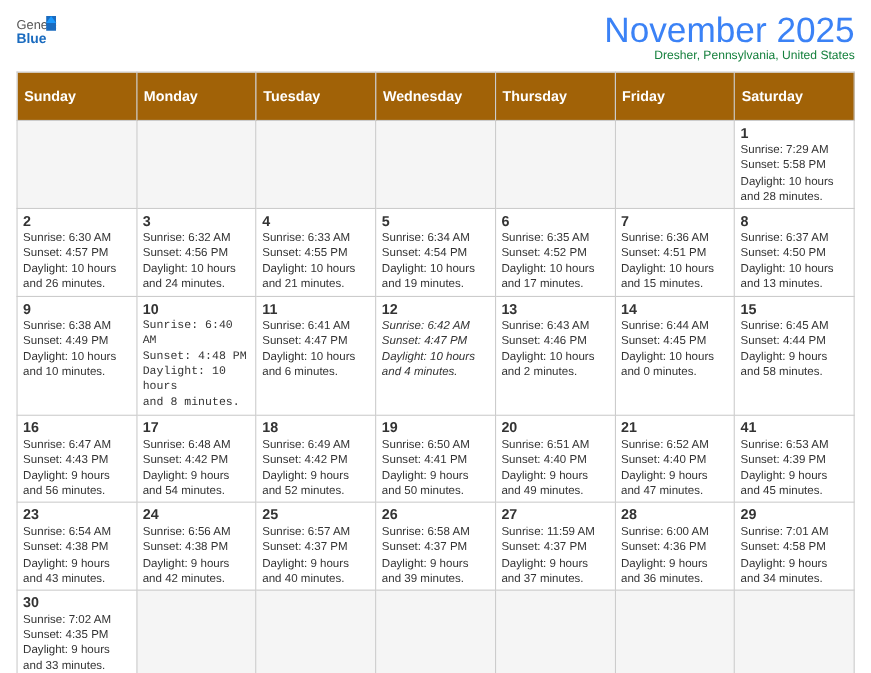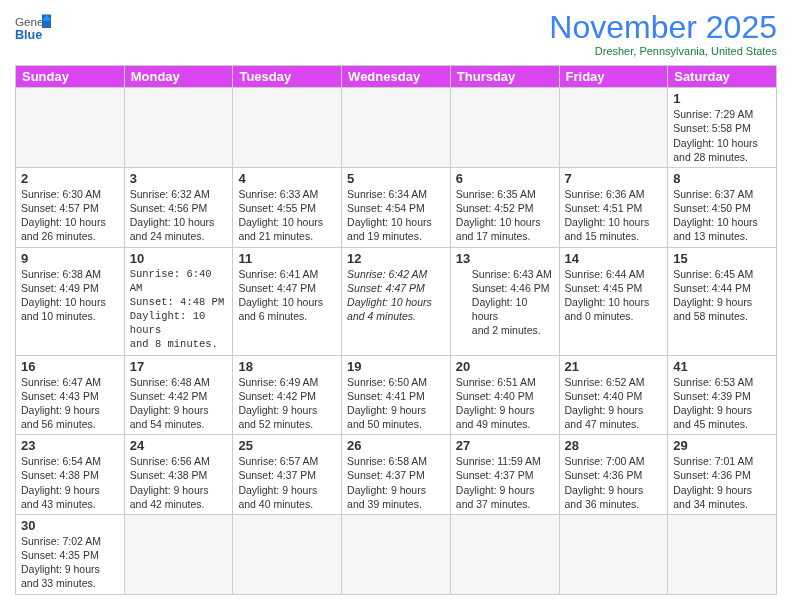--- a/index.html
+++ b/index.html
@@ -37,24 +37,24 @@
     .subtitle {
       font-size: 11px;
       color: #15803d;
     }
     .calendar {
       width: 100%;
       border-collapse: collapse;
       border: 1px solid #ccc;
     }
     .calendar th {
-      background-color: #d946ef;
+      background-color: #a16207;
       color: #fff;
       text-align: left;
-      padding: 3px 6px;
+      padding: 14px 6px;
       font-size: 13px;
       font-weight: bold;
       border: 1px solid #ccc;
     }
     .calendar td {
       vertical-align: top;
       border: 1px solid #ccc;
       padding: 3px 5px;
       width: calc(100% / 7);
       min-height: 70px;
@@ -199,21 +199,21 @@
         </td>
         <td>
           <span class="day-number">12</span>
           <div class="day-info" style="white-space: pre-line; font-style: italic;">Sunrise: 6:42 AM
 Sunset: 4:47 PM
 Daylight: 10 hours
 and 4 minutes.</div>
         </td>
         <td>
           <span class="day-number">13</span>
-          <div class="day-info" style="white-space: pre-line; margin-left: 16px;">Sunrise: 6:43 AM
+          <div class="day-info" style="white-space: pre-line;">Sunrise: 6:43 AM
 Sunset: 4:46 PM
 Daylight: 10 hours
 and 2 minutes.</div>
         </td>
         <td>
           <span class="day-number">14</span>
           <div class="day-info" style="white-space: pre-line;">Sunrise: 6:44 AM
 Sunset: 4:45 PM
 Daylight: 10 hours
 and 0 minutes.</div>
@@ -308,29 +308,29 @@
         </td>
         <td>
           <span class="day-number">27</span>
           <div class="day-info" style="white-space: pre-line;">Sunrise: 11:59 AM
 Sunset: 4:37 PM
 Daylight: 9 hours
 and 37 minutes.</div>
         </td>
         <td>
           <span class="day-number">28</span>
-          <div class="day-info" style="white-space: pre-line;">Sunrise: 7:00 AM
+          <div class="day-info" style="white-space: pre-line;">Sunrise: 6:00 AM
 Sunset: 4:36 PM
 Daylight: 9 hours
 and 36 minutes.</div>
         </td>
         <td>
           <span class="day-number">29</span>
           <div class="day-info" style="white-space: pre-line;">Sunrise: 7:01 AM
-Sunset: 4:36 PM
+Sunset: 4:58 PM
 Daylight: 9 hours
 and 34 minutes.</div>
         </td>
       </tr>
       <tr>
         <td>
           <span class="day-number">30</span>
           <div class="day-info" style="white-space: pre-line;">Sunrise: 7:02 AM
 Sunset: 4:35 PM
 Daylight: 9 hours

